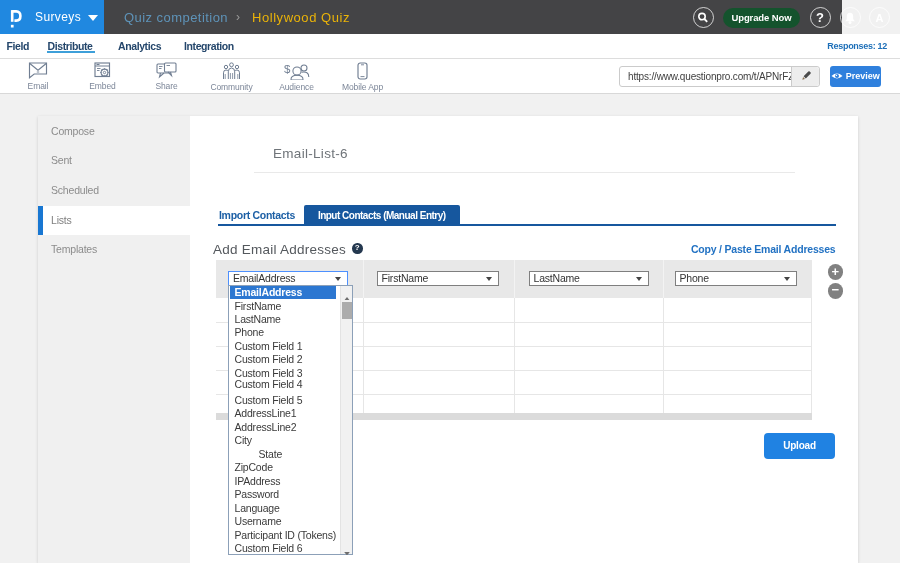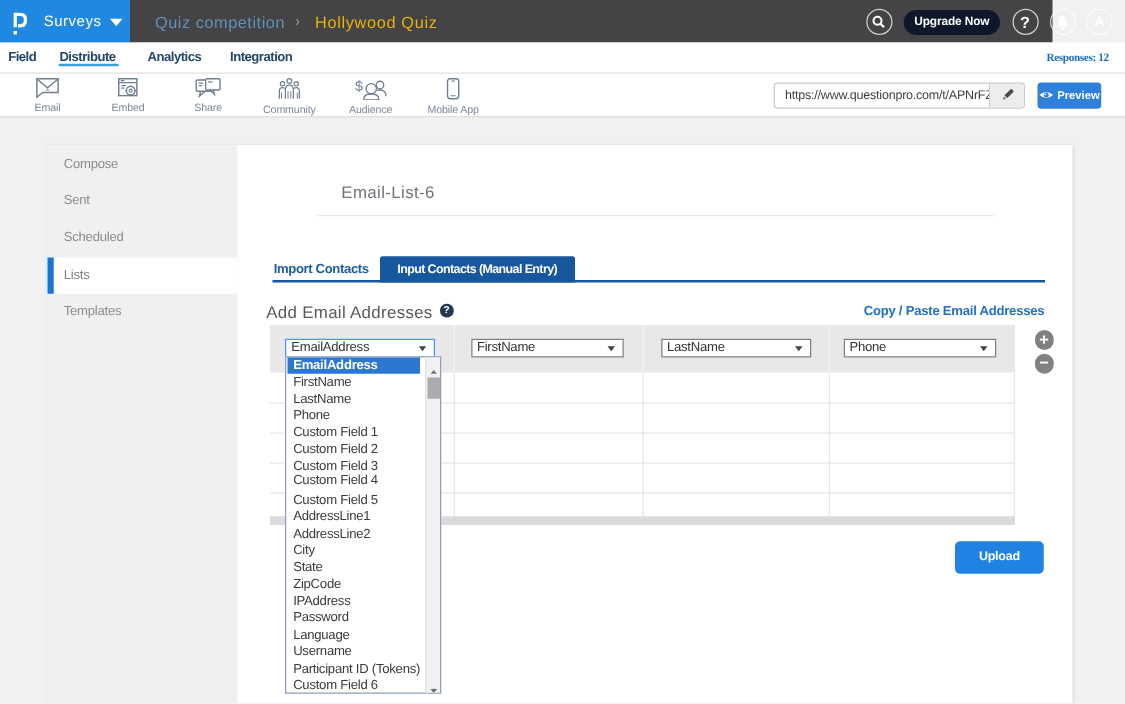--- a/index.html
+++ b/index.html
@@ -9,28 +9,28 @@
 
 
 #topbar { left:0; top:0; width:842px; height:34px; background:#444446; }
 #logoarea { left:0; top:0; width:104px; height:34px; background:#2088E0; }
 #surveys { left:35px; top:0; height:34px; line-height:35px; color:#fff; font-size:12px; letter-spacing:0.4px; }
 #caret { left:88px; top:14.5px; width:0; height:0; border-left:5px solid transparent; border-right:5px solid transparent; border-top:6px solid #fff; }
 #bc1 { left:124px; top:0; height:34px; line-height:35px; color:#5E93B8; font-size:13px; letter-spacing:0.45px; }
 #bcsep { left:236px; top:0; height:34px; line-height:35px; color:#9a9a9a; font-size:12px; }
 #bc2 { left:252px; top:0; height:34px; line-height:35px; color:#eab308; font-size:13px; letter-spacing:0.55px; }
 .circ { width:21px; height:21px; border:1.5px solid rgba(255,255,255,0.75); border-radius:50%; top:7px; color:#fff; text-align:center; }
-#upgrade { left:723px; top:8px; width:77px; height:19.5px; background:#0f172a; border-radius:10px; color:#fff; font-size:9.5px; font-weight:bold; letter-spacing:-0.1px; text-align:center; line-height:20px; }
+#upgrade { left:723px; top:8px; width:77px; height:19.5px; background:#14532d; border-radius:10px; color:#fff; font-size:9.5px; font-weight:bold; letter-spacing:-0.1px; text-align:center; line-height:20px; }
 
 
 #navrow { left:0; top:34px; width:900px; height:25px; background:#fff; border-bottom:1px solid #DDDDDD; }
 .navitem { top:0; height:24px; line-height:25px; font-size:10.5px; font-weight:bold; letter-spacing:-0.4px; color:#24466B; }
 #distrib { }
 #distline { left:47.2px; top:17.3px; width:47.5px; height:1.9px; background:#3D9FD9; }
-#responses { right:13px; top:0; height:24px; line-height:25px; font-size:9px; font-weight:bold; letter-spacing:-0.3px; color:#1D6FB8;font-family:Liberation Serif, serif; }
+#responses { right:13px; top:0; height:24px; line-height:25px; font-size:9px; font-weight:bold; letter-spacing:-0.3px; color:#1D6FB8; }
 
 
 #toolbar { left:0; top:59px; width:900px; height:35px; background:#fff; border-bottom:1px solid #D8D8D8; }
 .tool { top:0; width:64px; height:35px; text-align:center; }
 .tool svg { display:block; margin:2.5px auto 0; }
 .tlabel { font-size:8.5px; color:#7C8698; letter-spacing:-0.1px; line-height:8px; margin-top:3px; }
 #urlbox { left:619px; top:6.5px; width:201px; height:21.5px; background:#fff; border:1px solid #CBCBCB; border-radius:3px; font-size:10px; letter-spacing:-0.17px; color:#3F3F3F; line-height:20px; padding-left:8px; overflow:hidden; white-space:nowrap; }
 #pencil { right:0; top:0; width:28px; height:19.5px; background:#EDEDED; border-left:1px solid #CBCBCB; border-radius:0 3px 3px 0; text-align:center; position:absolute; }
 #preview { left:830px; top:6.5px; width:51px; height:21.5px; background:#2F80DD; border-radius:3px; color:#fff; font-size:9px; font-weight:bold; text-align:center; line-height:21px; }
 
@@ -266,21 +266,21 @@
   <div class="dditem abs" style="top:27px;">LastName</div>
   <div class="dditem abs" style="top:40.4px;">Phone</div>
   <div class="dditem abs" style="top:53.9px;">Custom Field 1</div>
   <div class="dditem abs" style="top:67.4px;">Custom Field 2</div>
   <div class="dditem abs" style="top:80.9px;">Custom Field 3</div>
   <div class="dditem abs" style="top:92px;">Custom Field 4</div>
   <div class="dditem abs" style="top:107.8px;">Custom Field 5</div>
   <div class="dditem abs" style="top:121.3px;">AddressLine1</div>
   <div class="dditem abs" style="top:134.8px;">AddressLine2</div>
   <div class="dditem abs" style="top:148.3px;">City</div>
-  <div class="dditem abs" style="top:161.8px;">State</div>
+  <div class="dditem abs" style="top:161.8px;margin-left:24px;">State</div>
   <div class="dditem abs" style="top:175.2px;">ZipCode</div>
   <div class="dditem abs" style="top:188.7px;">IPAddress</div>
   <div class="dditem abs" style="top:202.2px;">Password</div>
   <div class="dditem abs" style="top:215.7px;">Language</div>
   <div class="dditem abs" style="top:229.1px;">Username</div>
   <div class="dditem abs" style="top:242.6px;">Participant ID (Tokens)</div>
   <div class="dditem abs" style="top:256.1px;">Custom Field 6</div>
   <div id="ddscroll">
     <div class="ddarr" style="top:0;">
       <svg width="6" height="3.5" viewBox="0 0 8 5" style="margin-top:5px;">

